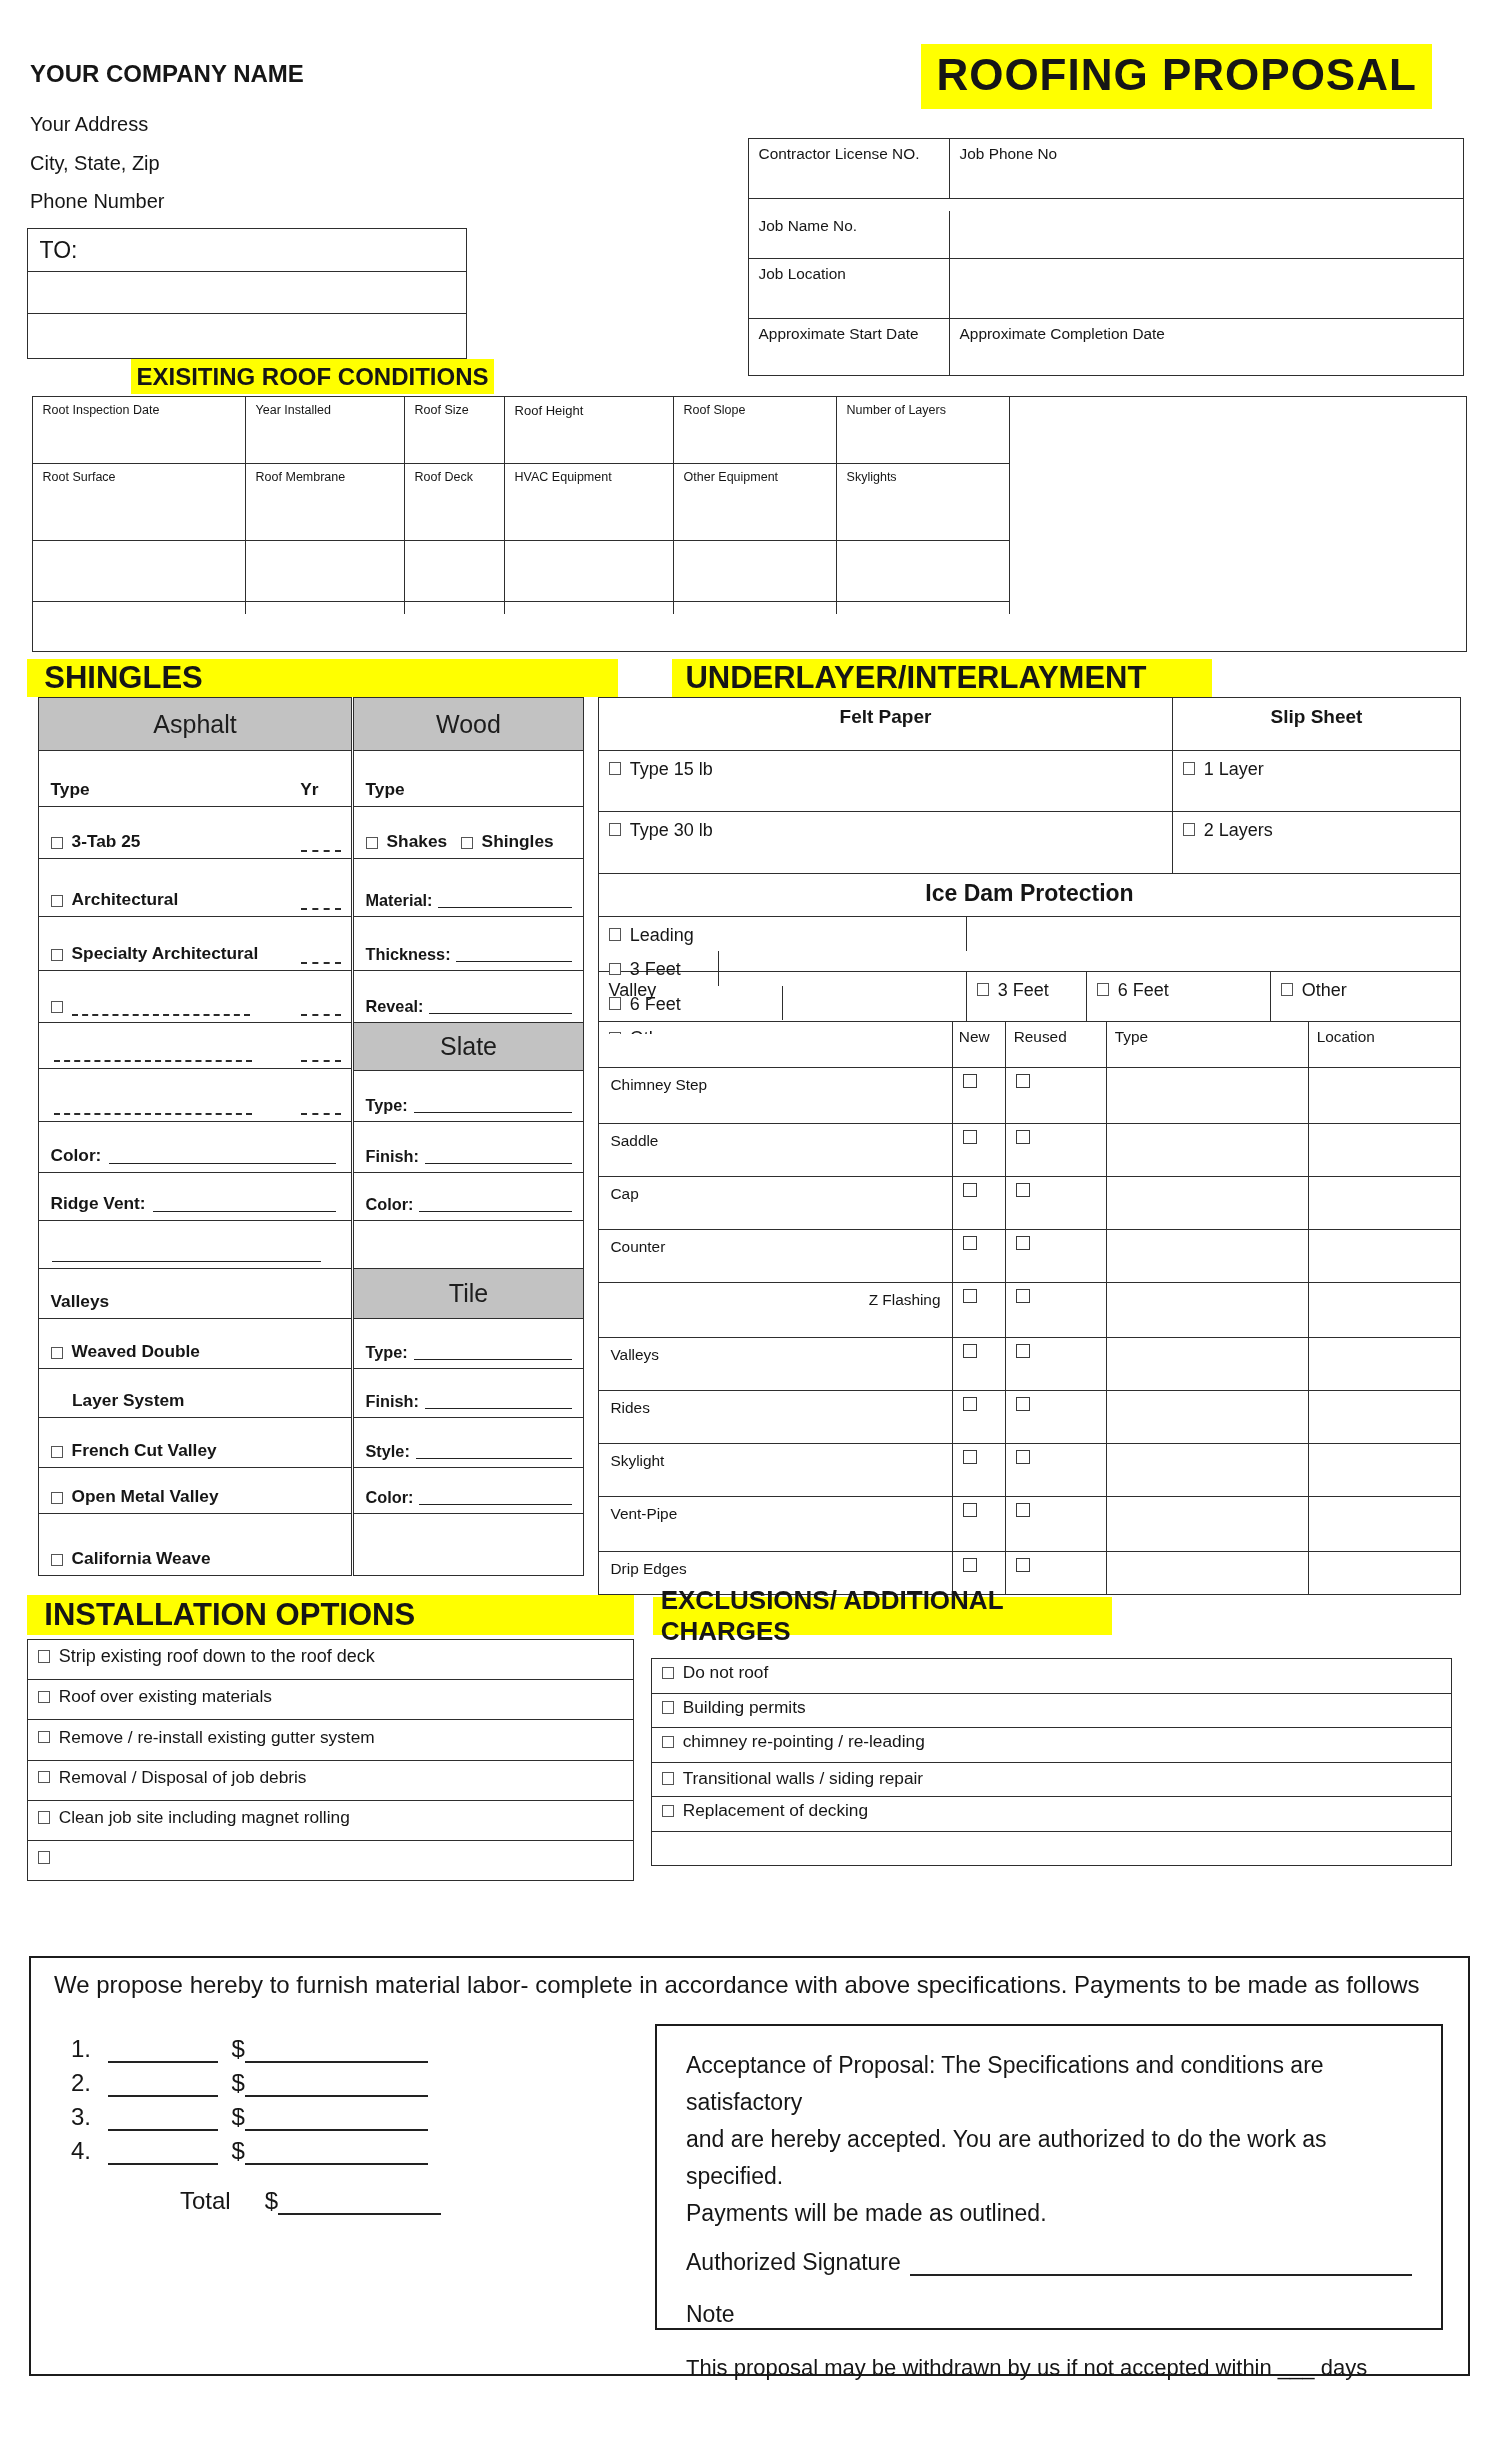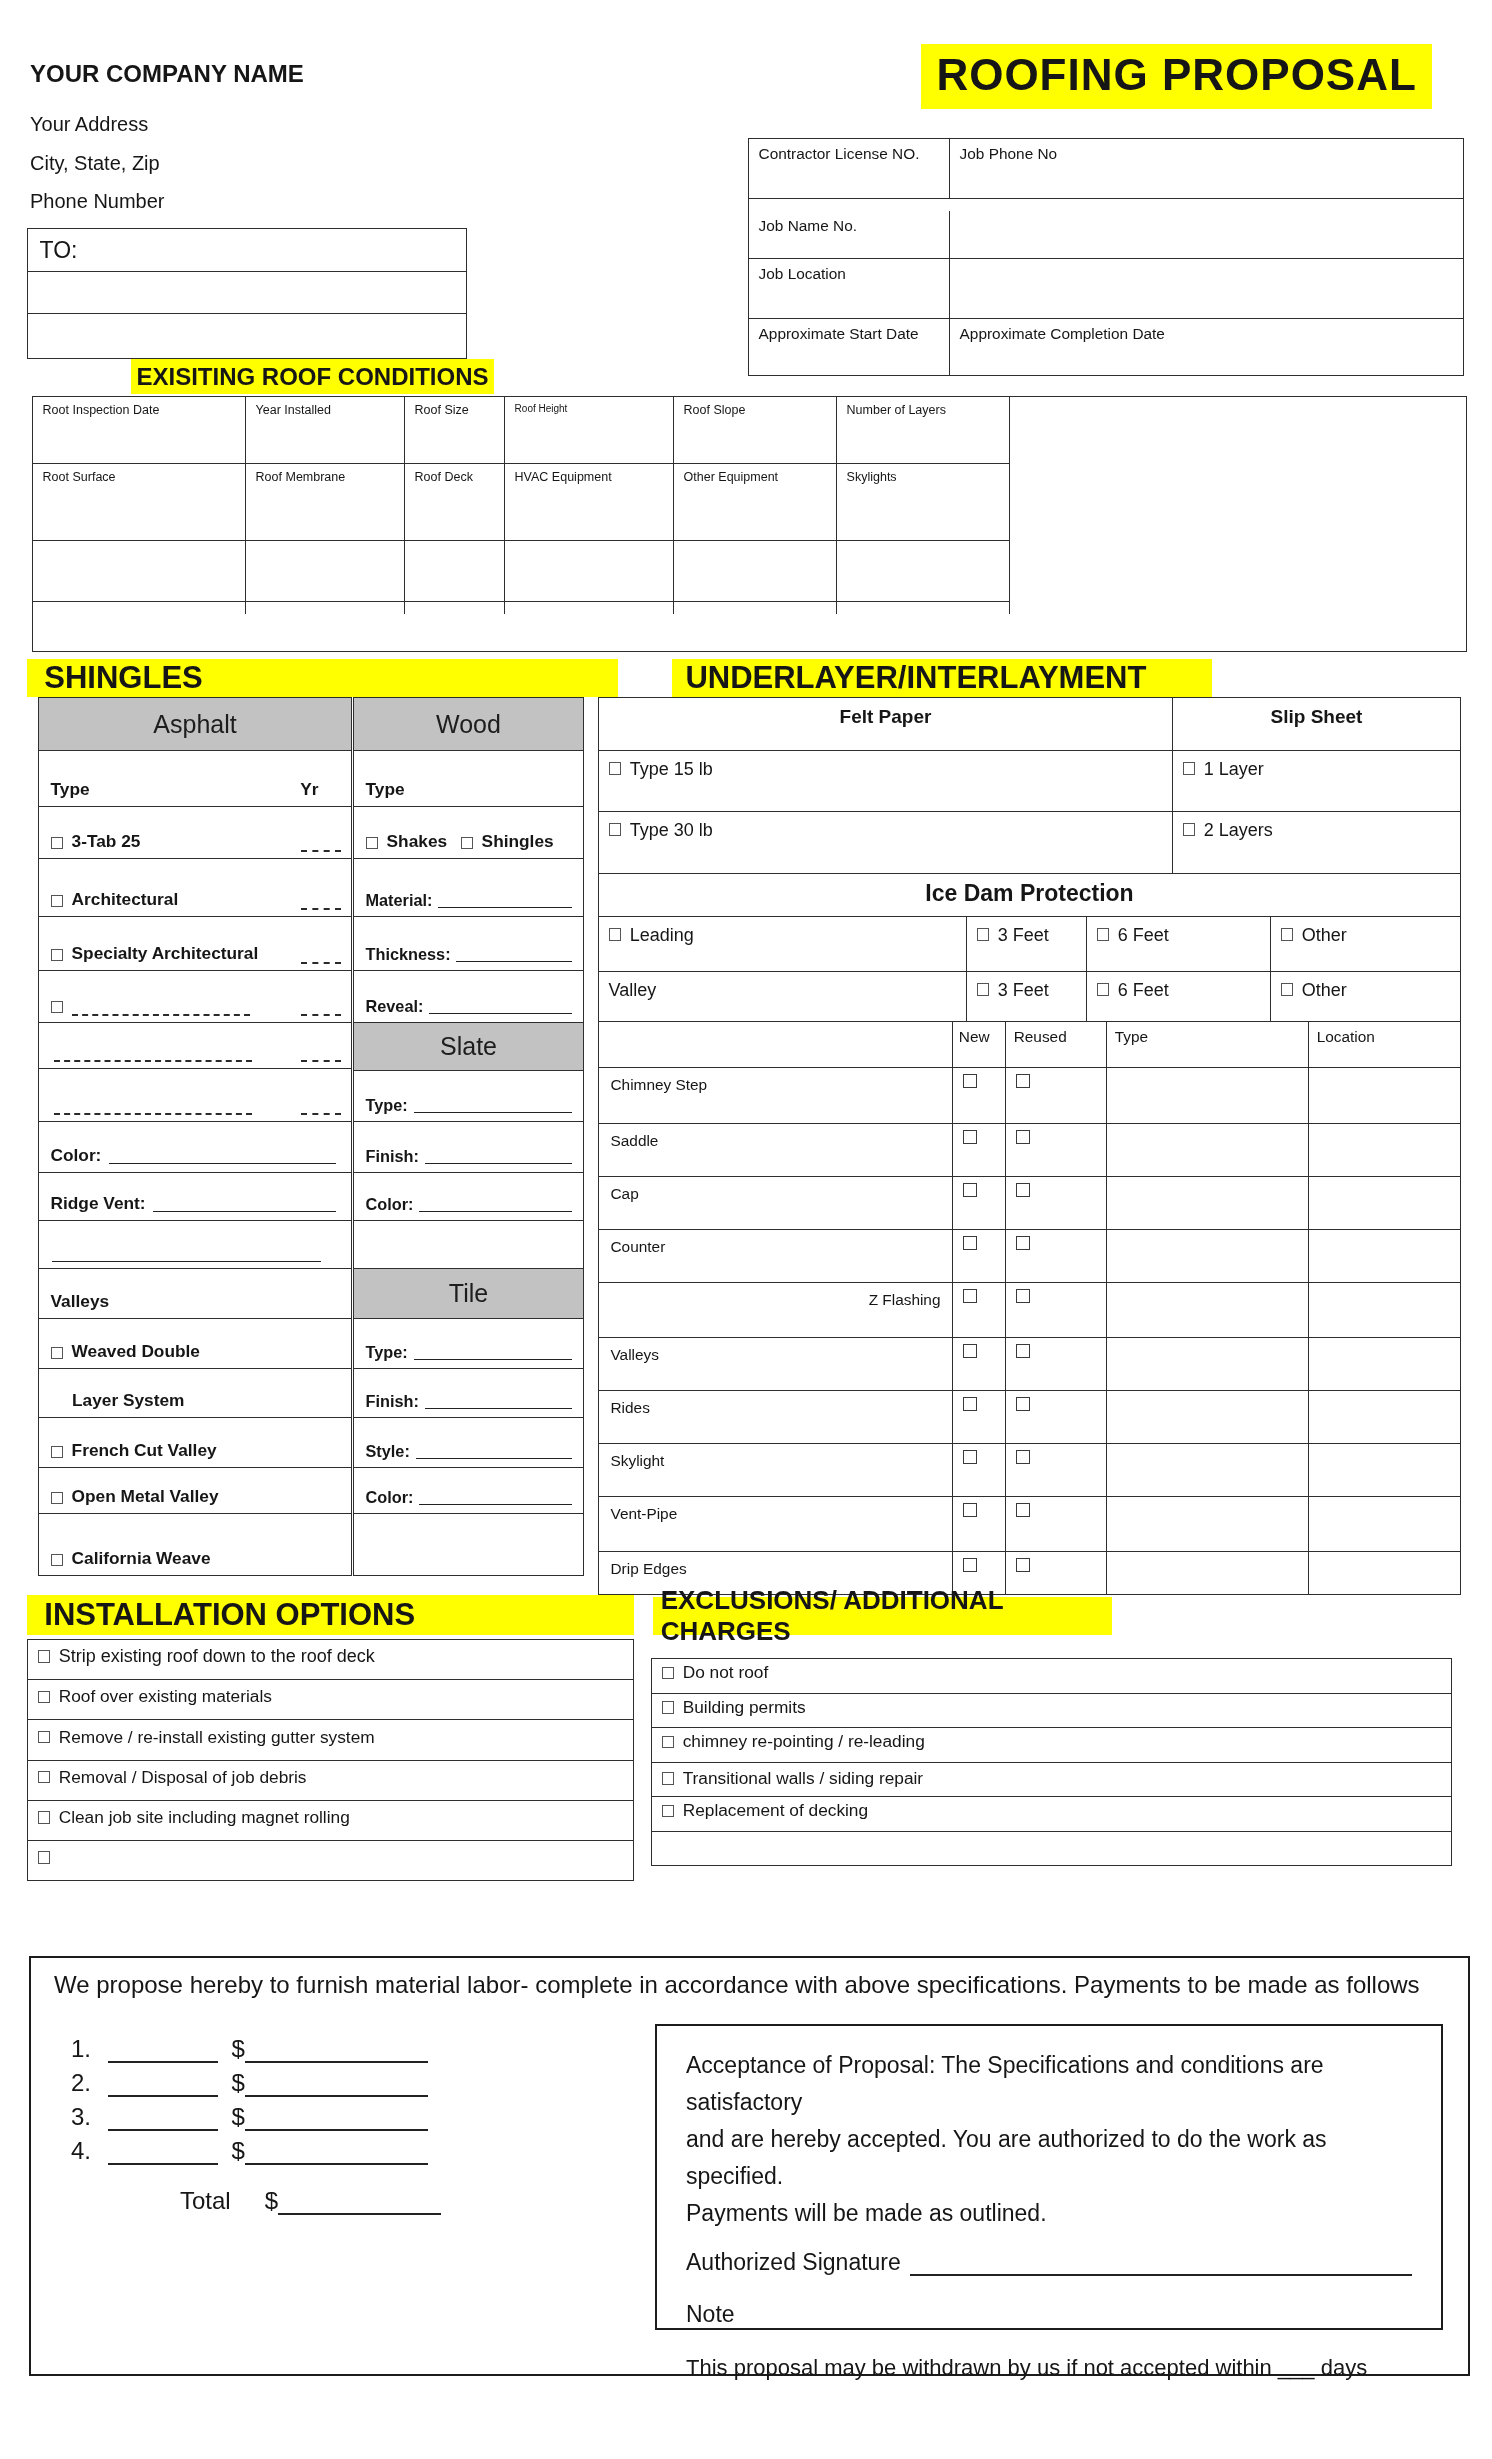--- a/index.html
+++ b/index.html
@@ -70,21 +70,21 @@
 
   <div class="abs yellow bar" style="left:131px;top:359px;width:363px;height:35px;justify-content:center;font-size:24px;">EXISITING ROOF CONDITIONS</div>
 
   <div class="tbl" style="left:32px;top:396px;width:1435px;height:256px;flex-direction:column;">
 
     <div style="width:977px;flex:none;display:flex;flex-direction:column;border-right:1.9px solid #2e2e2e;box-sizing:border-box;">
       <div class="r" style="height:67px;">
         <div class="c" style="width:213px;flex:none;font-size:12.5px;"><span>Root Inspection Date</span></div>
         <div class="c" style="width:159px;flex:none;font-size:12.5px;"><span>Year Installed</span></div>
         <div class="c" style="width:100px;flex:none;font-size:12.5px;"><span>Roof Size</span></div>
-        <div class="c" style="width:169px;flex:none;font-size:10px;"><span>Roof Height</span></div>
+        <div class="c" style="width:169px;flex:none;font-size:13px;"><span>Roof Height</span></div>
         <div class="c" style="width:163px;flex:none;font-size:12.5px;"><span>Roof Slope</span></div>
         <div class="c" style="font-size:12.5px;"><span>Number of Layers</span></div>
       </div>
       <div class="r" style="height:77px;">
         <div class="c" style="width:213px;flex:none;font-size:12.5px;"><span>Root Surface</span></div>
         <div class="c" style="width:159px;flex:none;font-size:12.5px;"><span>Roof Membrane</span></div>
         <div class="c" style="width:100px;flex:none;font-size:12.5px;"><span>Roof Deck</span></div>
         <div class="c" style="width:169px;flex:none;font-size:12.5px;"><span>HVAC Equipment</span></div>
         <div class="c" style="width:163px;flex:none;font-size:12.5px;"><span>Other Equipment</span></div>
         <div class="c" style="font-size:12.5px;"><span>Skylights</span></div>
@@ -281,21 +281,21 @@
       <div class="c ucell">
           <span class="cb" style="margin-top:3.8px;"></span>
           <span>2 Layers</span>
         </div>
     </div>
     <div class="r" style="height:43px;">
       <div class="c" style="display:flex;justify-content:center;align-items:flex-start;padding-top:5.8px;font-weight:bold;font-size:23px;">
           <span>Ice Dam Protection</span>
         </div>
     </div>
-    <div class="r" style="height:55px;">
+    <div class="r" style="height:55px;flex-direction:column;">
       <div class="c ucell" style="width:368px;flex:none;">
           <span class="cb" style="margin-top:3.8px;"></span>
           <span>Leading</span>
         </div>
       <div class="c ucell" style="width:120px;flex:none;">
           <span class="cb" style="margin-top:3.8px;"></span>
           <span>3 Feet</span>
         </div>
       <div class="c ucell" style="width:184px;flex:none;">
           <span class="cb" style="margin-top:3.8px;"></span>

